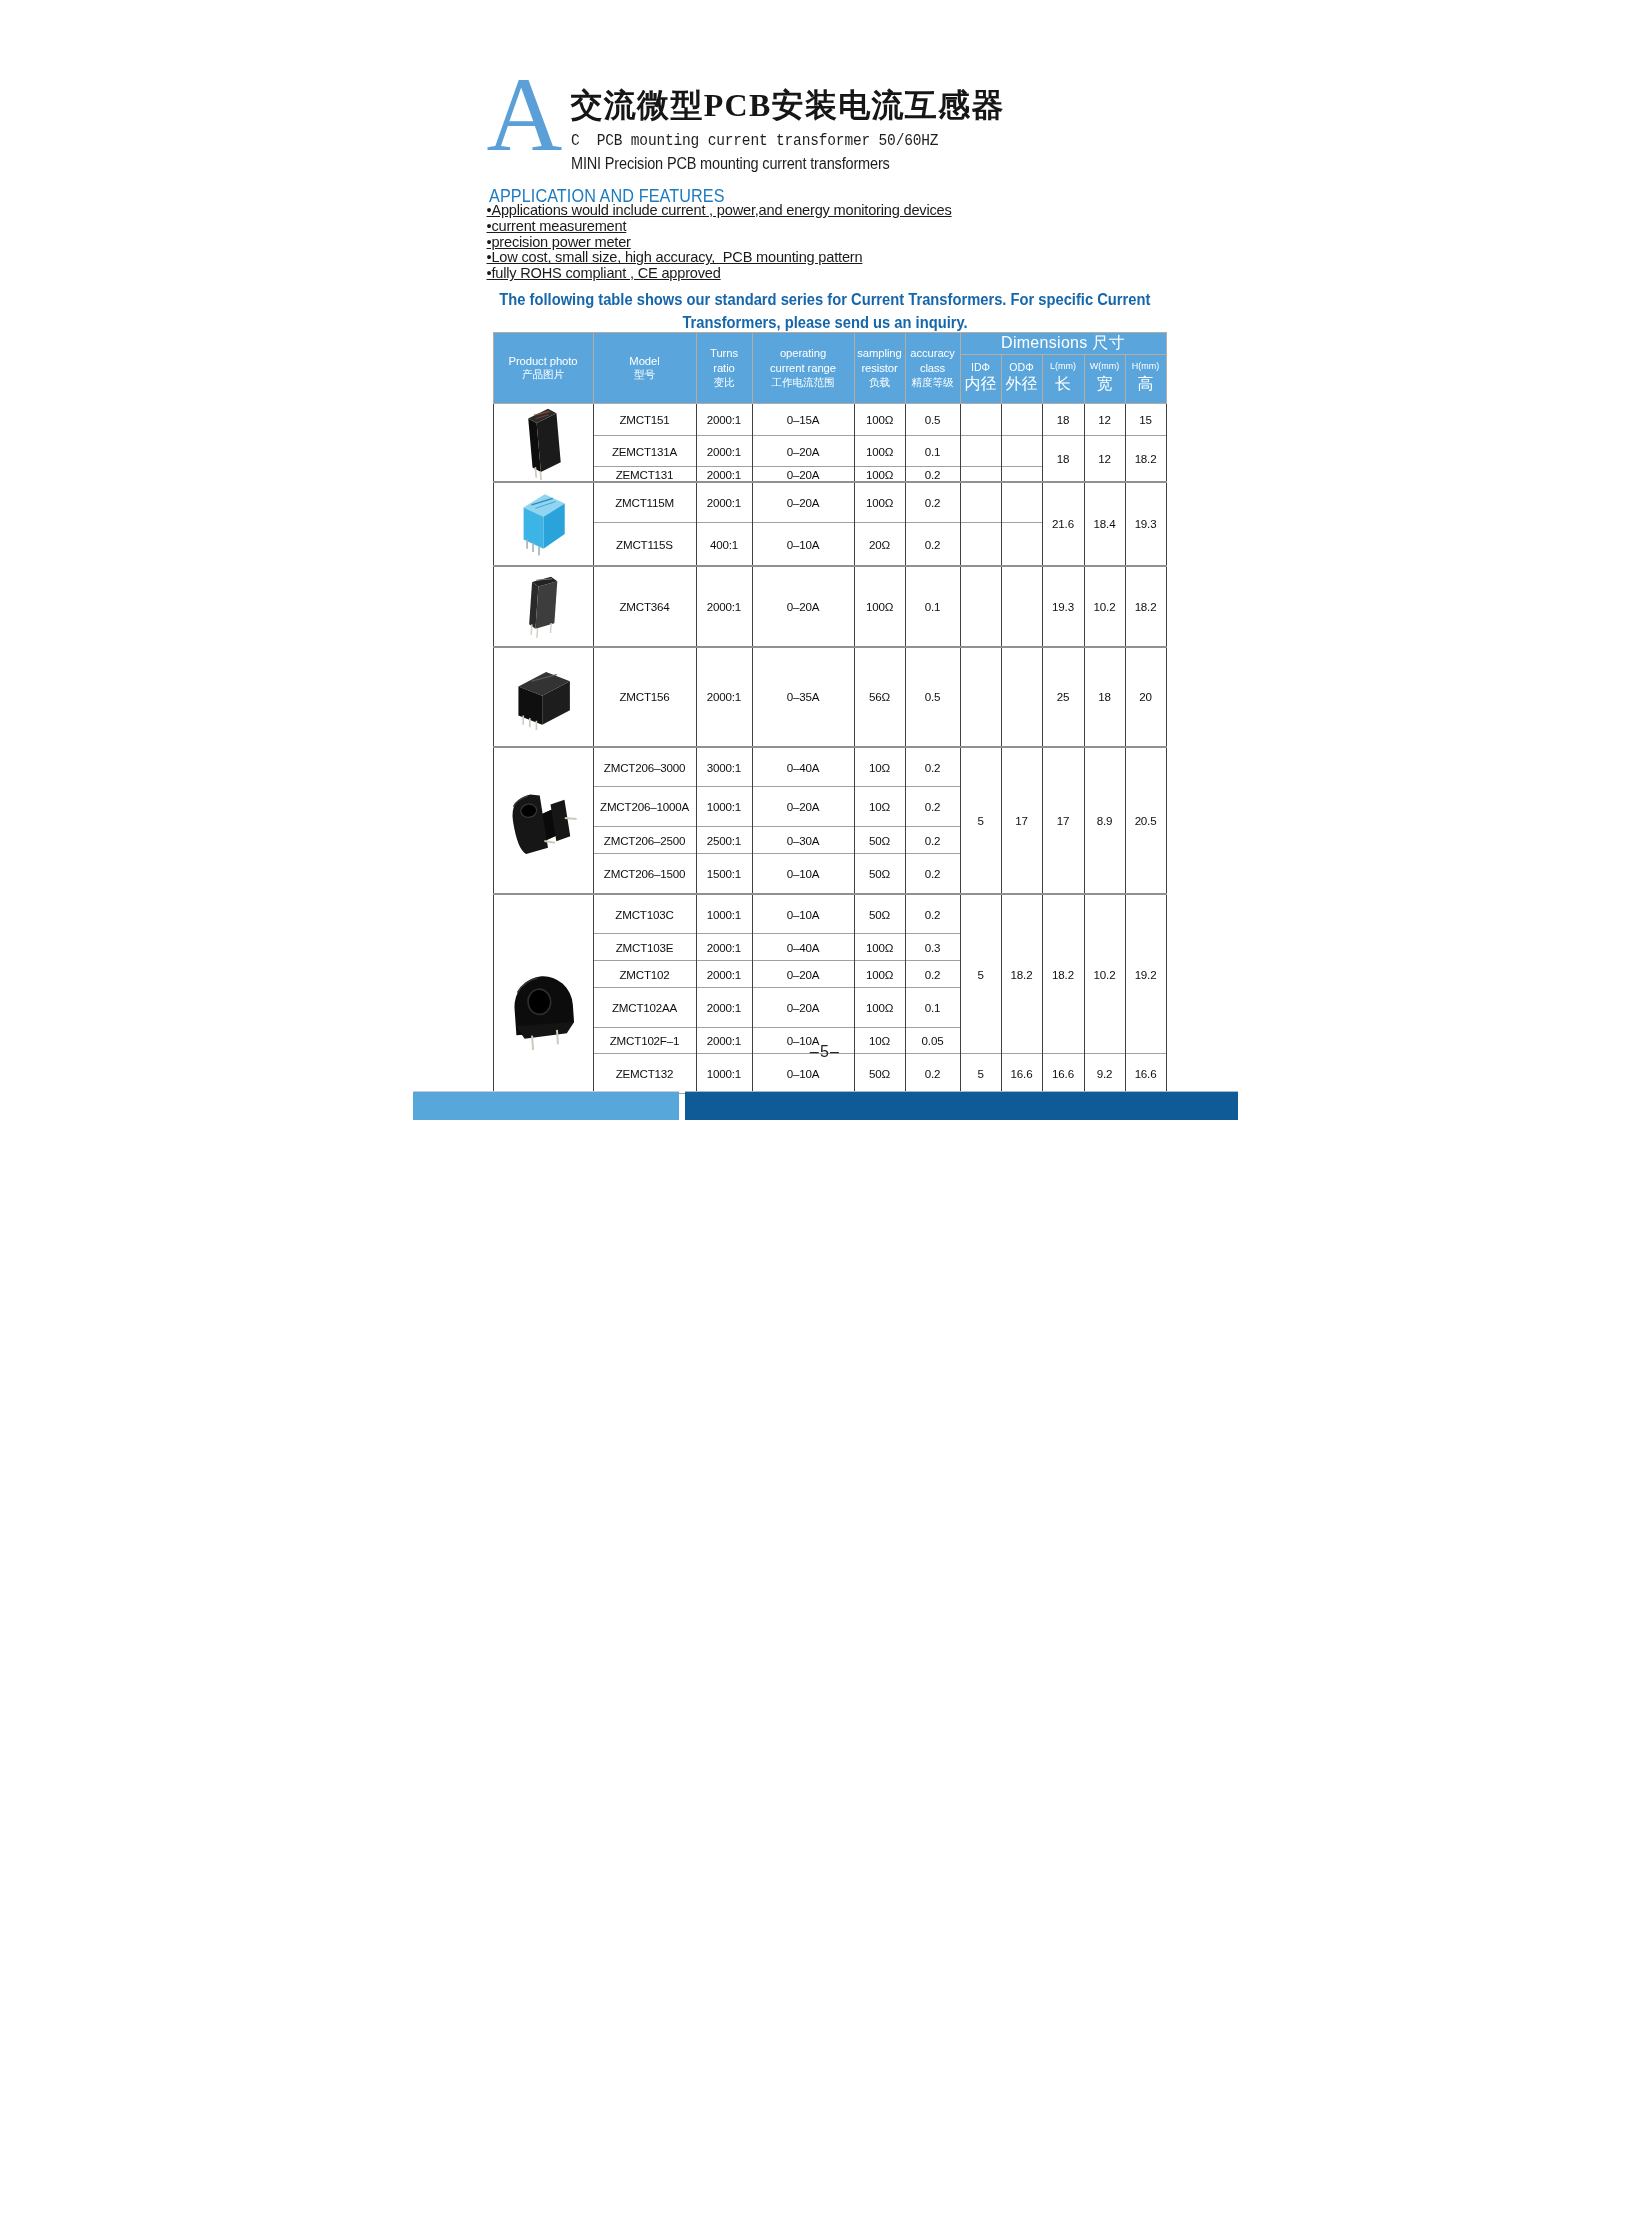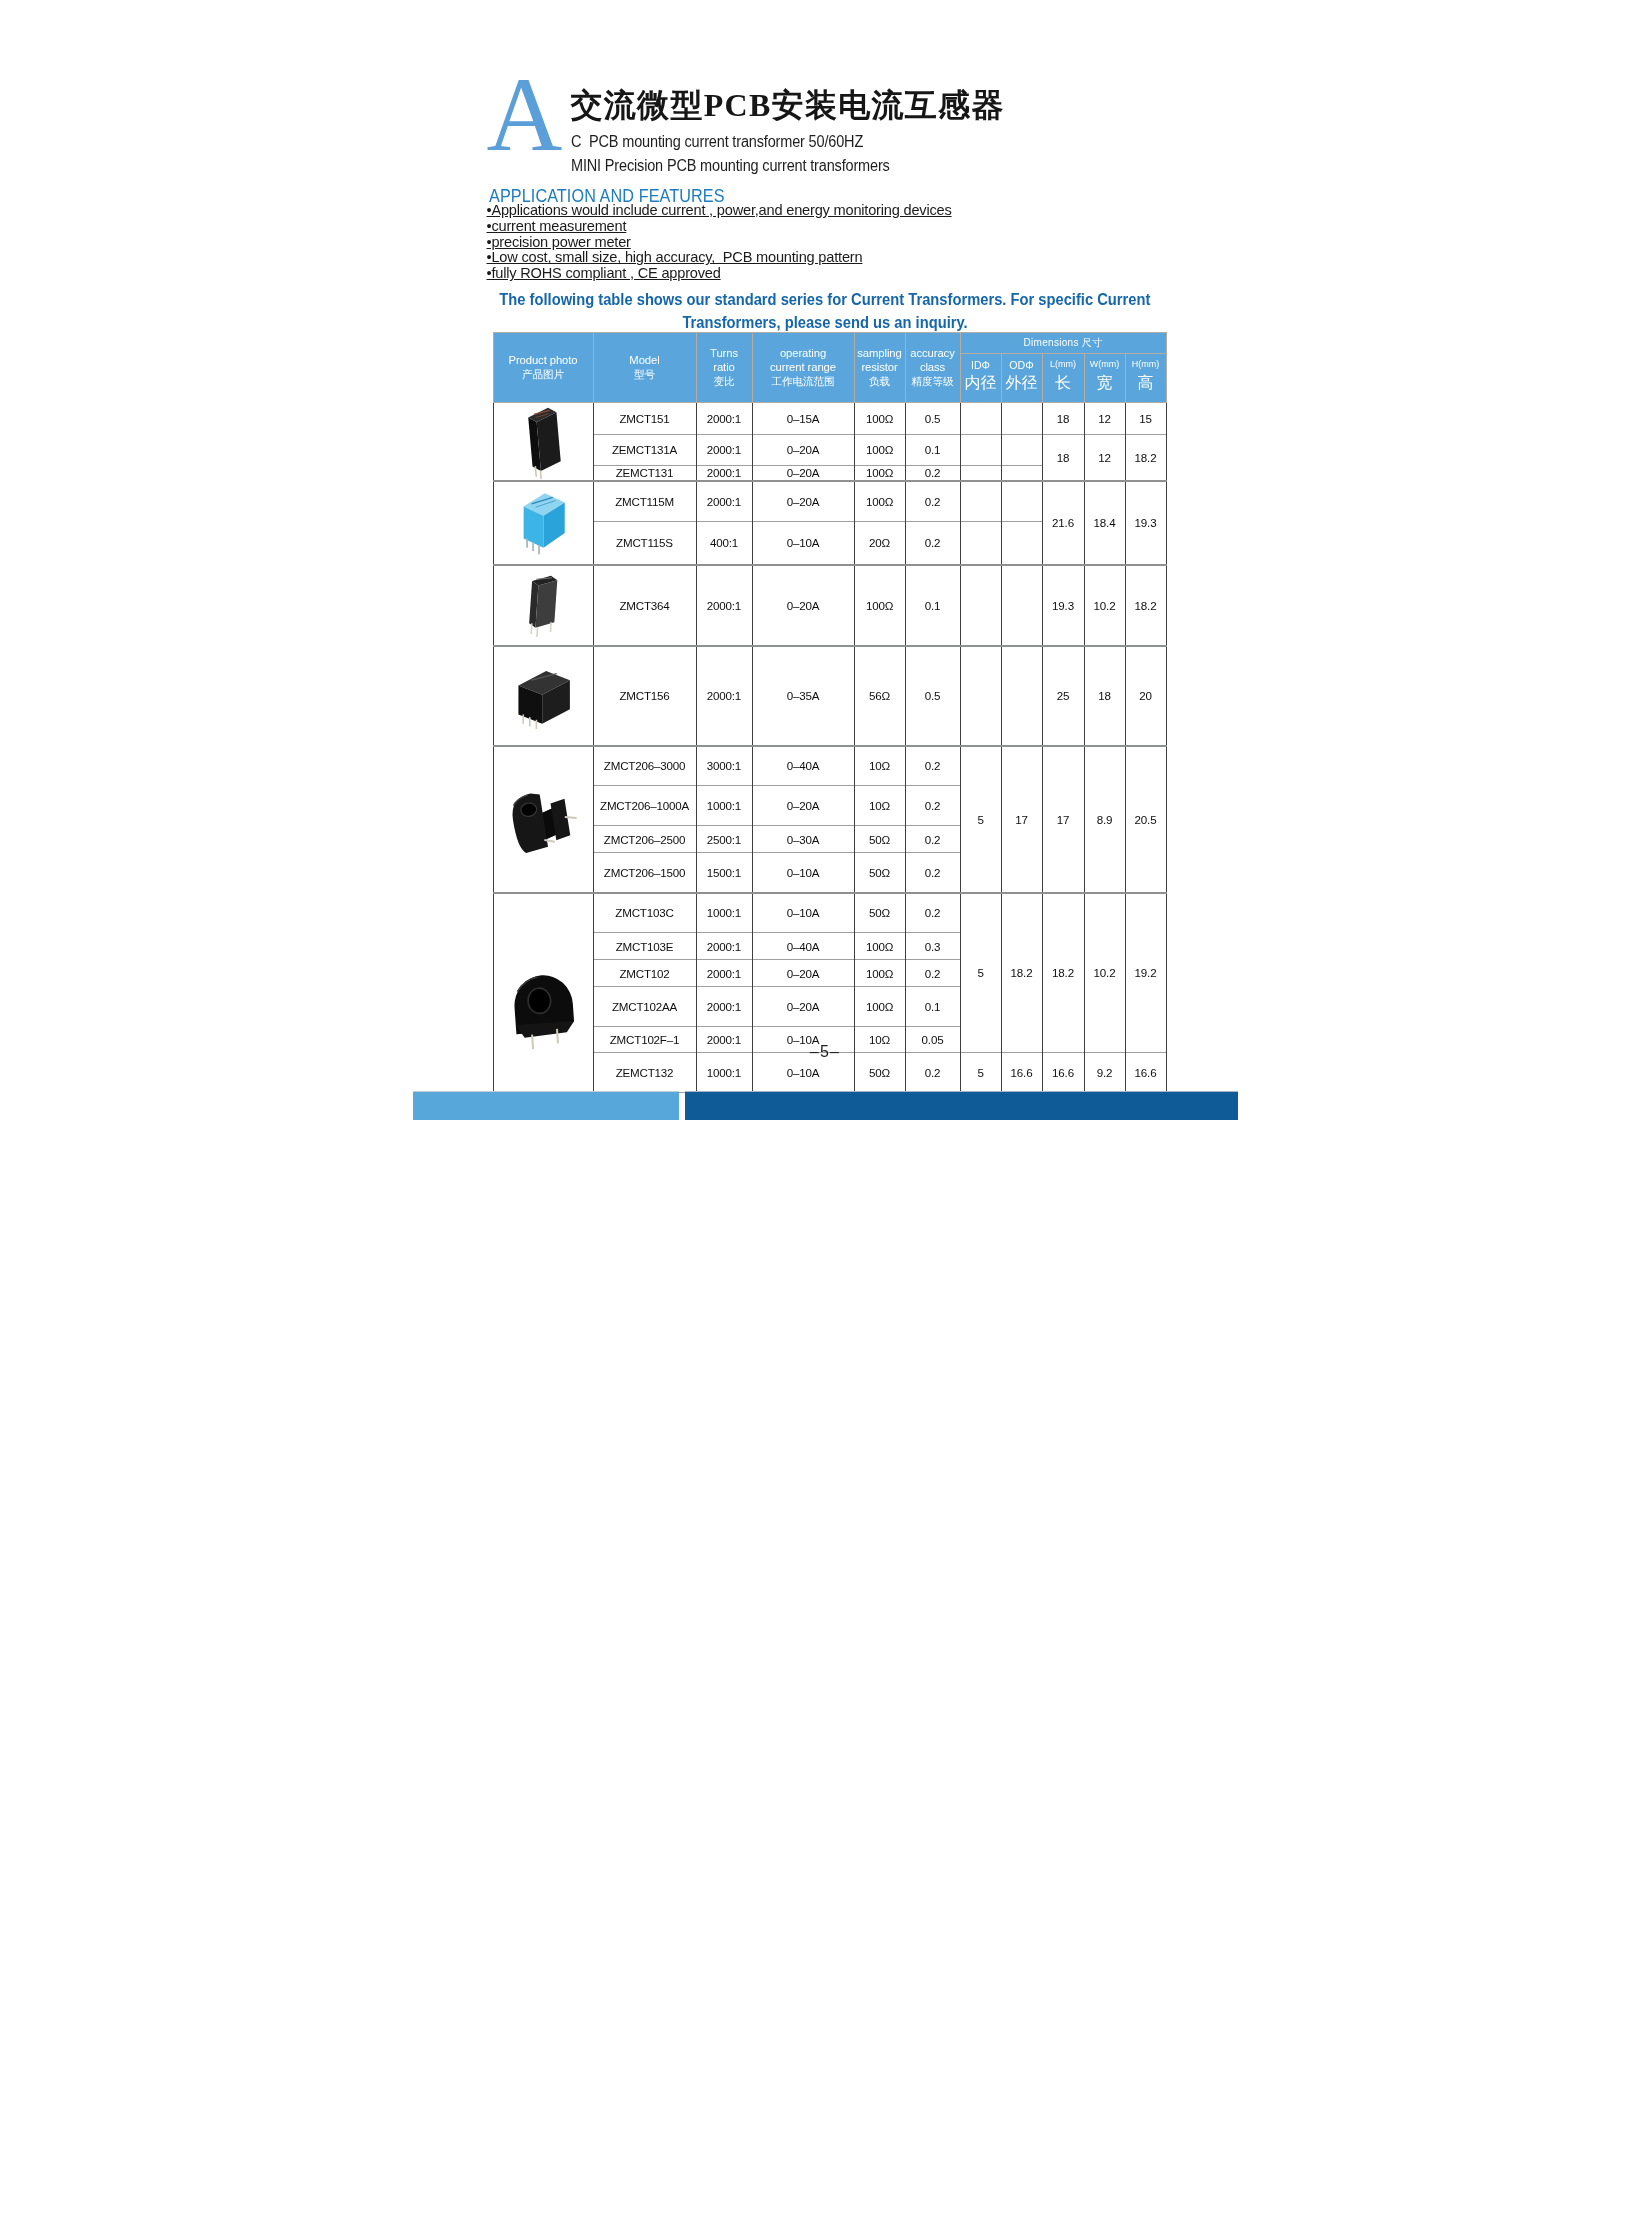--- a/index.html
+++ b/index.html
@@ -8,21 +8,21 @@
   .page { position:relative; width:825px; height:1120px; margin:0 auto; background:#fff; overflow:hidden; }
 
   
   .big-letter { position:absolute; left:74px; top:62px; font-family:"Liberation Serif", serif;
     font-size:105px; line-height:1; color:#5b9fd8; }
   .title-block { position:absolute; left:158px; top:89px; }
   .cn-title { font-family:"Liberation Serif", serif; font-weight:bold; font-size:32px; line-height:1.05;
     color:#161616; letter-spacing:1.3px; white-space:pre; }
   .sub-en { font-size:17.3px; color:#1e1e1e; white-space:pre; letter-spacing:-0.2px;
     display:inline-block; transform:scaleX(0.84); transform-origin:left center; }
-  .sub1 { margin-top:8.6px; } .sub2 { margin-top:3.3px; }
+  .sub1 { margin-top:8.6px;font-family:Liberation Mono, monospace; } .sub2 { margin-top:3.3px; }
 
   .section-heading { position:absolute; left:76px; top:186px; font-size:18px; color:#1d7bc0;
     letter-spacing:0.1px; }
   .section-heading .cond { display:inline-block; transform:scaleX(0.9); transform-origin:left center; }
 
   .features { position:absolute; left:74px; top:203px; list-style:none; }
   .features li { font-size:14.6px; line-height:15.8px; color:#1a1a1a; white-space:pre; letter-spacing:-0.2px;text-decoration:underline; }
 
   .intro { position:absolute; left:0; right:0; top:291px; text-align:center; color:#1566ab; font-weight:bold; }
   .intro div { font-size:16px; line-height:1.18; }
@@ -33,21 +33,21 @@
   .spec-table { position:absolute; left:80px; top:332px; border-collapse:collapse; table-layout:fixed;
     width:672px; border:1.3px solid #7a7a7a; border-bottom:2px solid #97999b; }
   .spec-table th, .spec-table td { padding:0; text-align:center; vertical-align:middle; overflow:hidden; }
 
   thead th { background:#5aa6dc; color:#ffffff; font-weight:normal; border:0.7px solid #b5ada2;
     font-size:11.3px; line-height:1.3; }
   thead .tier1 { height:20.6px; }
   thead .tier2 { height:49px; }
   thead .hmain div { letter-spacing:-0.1px; }
   thead .hcn { font-size:10.6px; letter-spacing:0.7px; }
-  .dims-label { font-size:10px; letter-spacing:0.3px; }
+  .dims-label { font-size:16px; letter-spacing:0.3px; }
   .dimsub { display:flex; flex-direction:column; justify-content:space-between; height:43px; padding:3.3px 0 5.3px; }
   .dimsub .en { font-size:10.6px; } .dimsub .en.mm { font-size:9px; } .dimsub .cn { font-size:16px; }
 
   tbody td { border-left:0.7px solid #3f3f3f; border-right:0.7px solid #3f3f3f;
     border-top:1.3px solid #a0a0a0; font-size:11.6px; letter-spacing:-0.2px; color:#0e0e0e; background:#fff; }
   tbody tr.gt > td { border-top:2px solid #8e9092; }
   tbody tr:first-child > td { border-top:1.3px solid #555; }
   .photo-cell { vertical-align:middle; }
   .photo-cell svg { display:block; margin:0 auto; }
 

